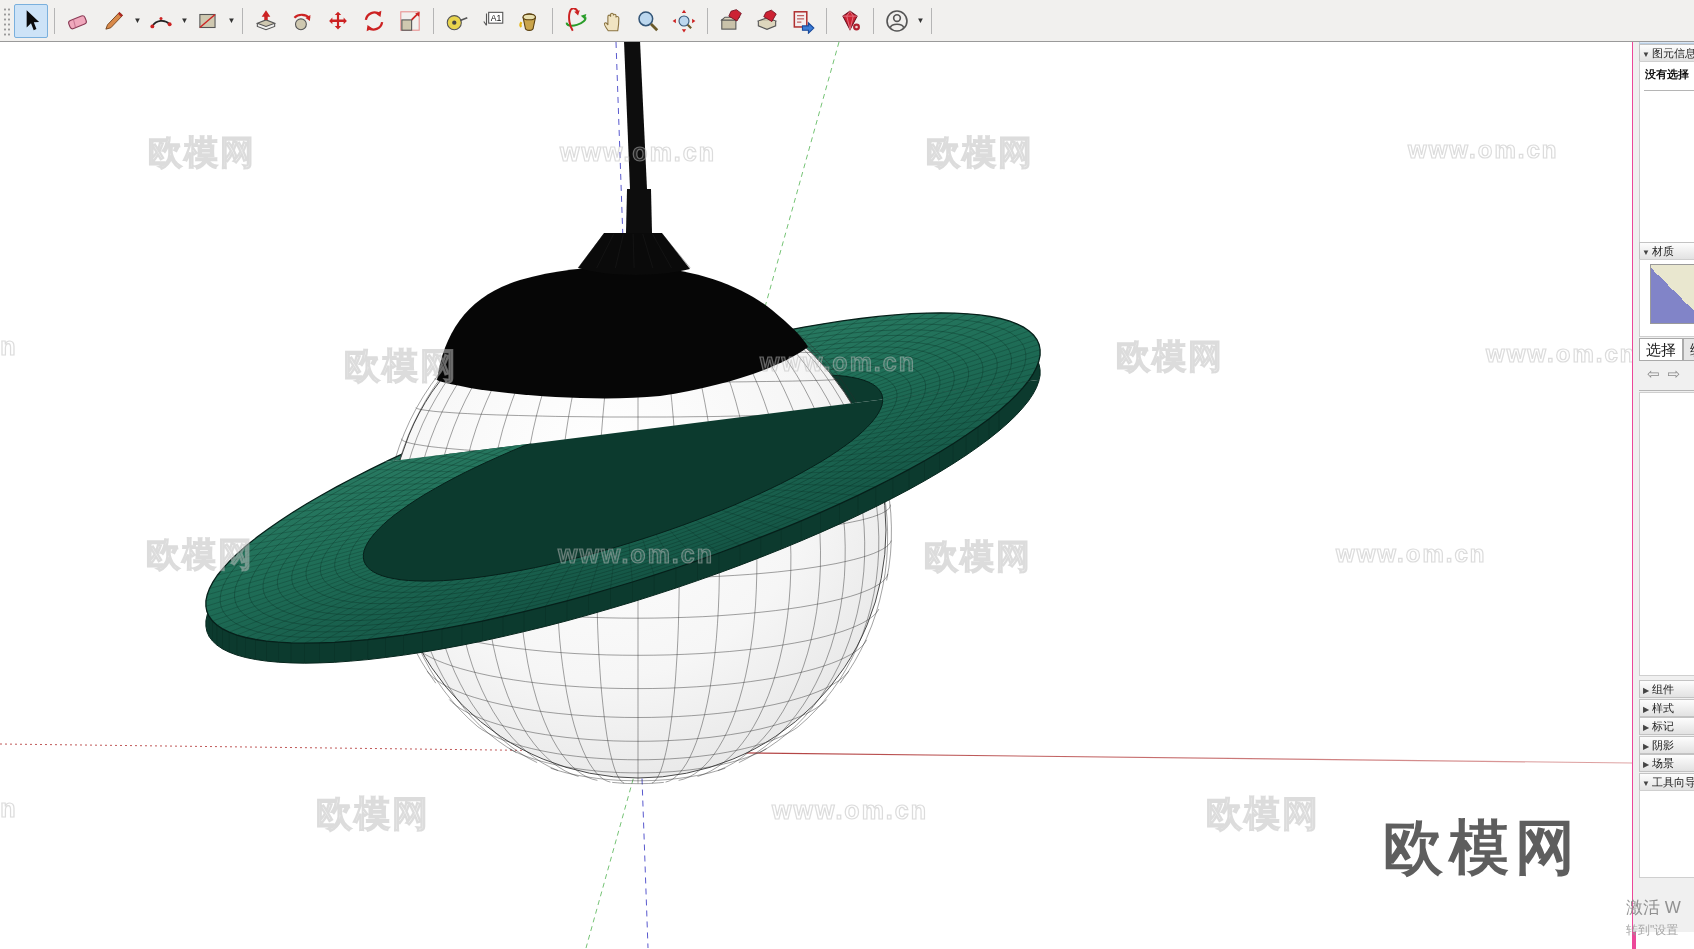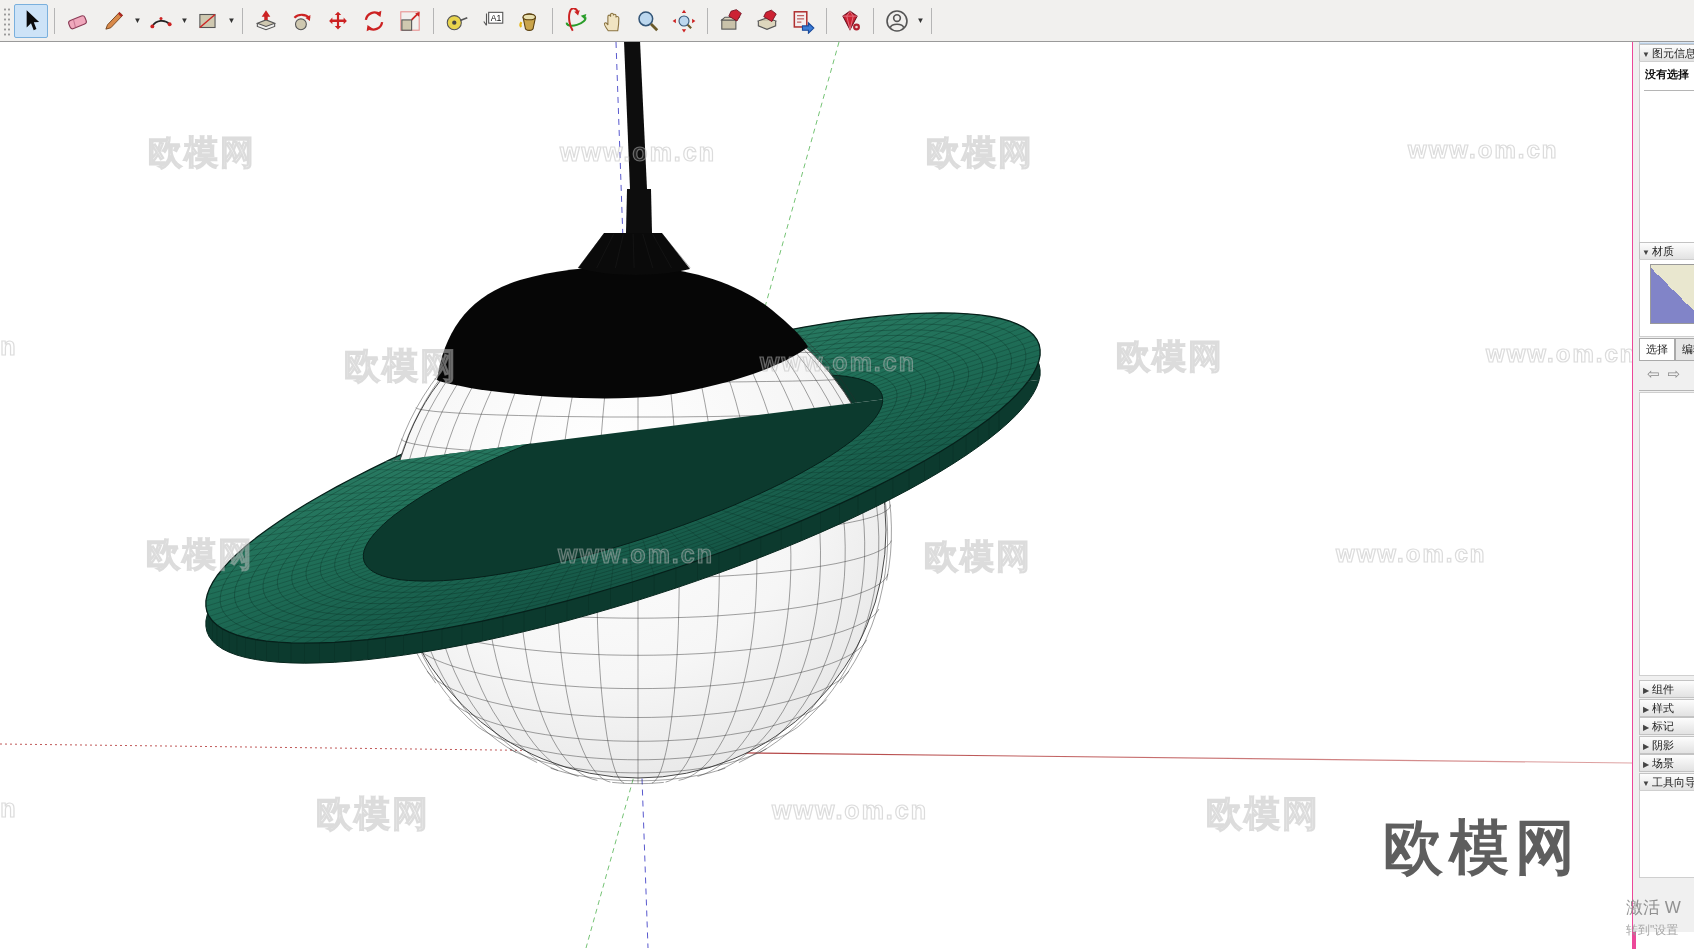--- a/index.html
+++ b/index.html
@@ -39,21 +39,21 @@
   .sb-head{position:absolute;left:6px;width:60px;height:16px;line-height:16px;
     background:linear-gradient(#fdfdfd,#e2e2e2);border:1px solid #c3c3c3;font-size:11px;
     color:#222;white-space:nowrap;overflow:hidden;}
   .sb-head .tri{display:inline-block;width:12px;text-align:center;font-size:8px;color:#444;}
   .sb-body{position:absolute;left:6px;width:60px;background:#fff;border:1px solid #cfcfcf;}
   .sb-msg{font-size:11px;font-weight:bold;color:#111;padding:5px 0 0 5px;white-space:nowrap;}
   .sb-hr{position:absolute;left:4px;right:2px;border-top:1px solid #b5b5b5;}
   .mat-thumb{position:absolute;left:10px;top:4px;width:52px;height:58px;border:1px solid #9a9a9a;
     background:linear-gradient(225deg,#e9e7cf 50%,#8184c8 50%);}
   .tabs{position:absolute;left:6px;width:60px;height:22px;border-bottom:1px solid #aaa;display:flex;overflow:hidden;}
-  .tab{height:21px;line-height:21px;font-size:11px;padding:0 6px;border:1px solid #aaa;
+  .tab{height:21px;line-height:21px;font-size:15px;padding:0 6px;border:1px solid #aaa;
     border-bottom:none;background:#e6e6e6;color:#222;white-space:nowrap;}
   .tab.on{background:#fff;}
   .nav-arrows{position:absolute;left:6px;width:60px;height:26px;display:flex;align-items:center;gap:8px;
     padding-left:8px;color:#8a8a8a;font-size:15px;}
   .nav-arrows span{cursor:pointer;}
 
   
   .act1{position:absolute;left:1626px;top:896px;font-size:17px;color:rgba(128,128,128,0.85);
     z-index:20;white-space:nowrap;}
   .act2{position:absolute;left:1626px;top:922px;font-size:12px;color:rgba(150,150,150,0.85);

